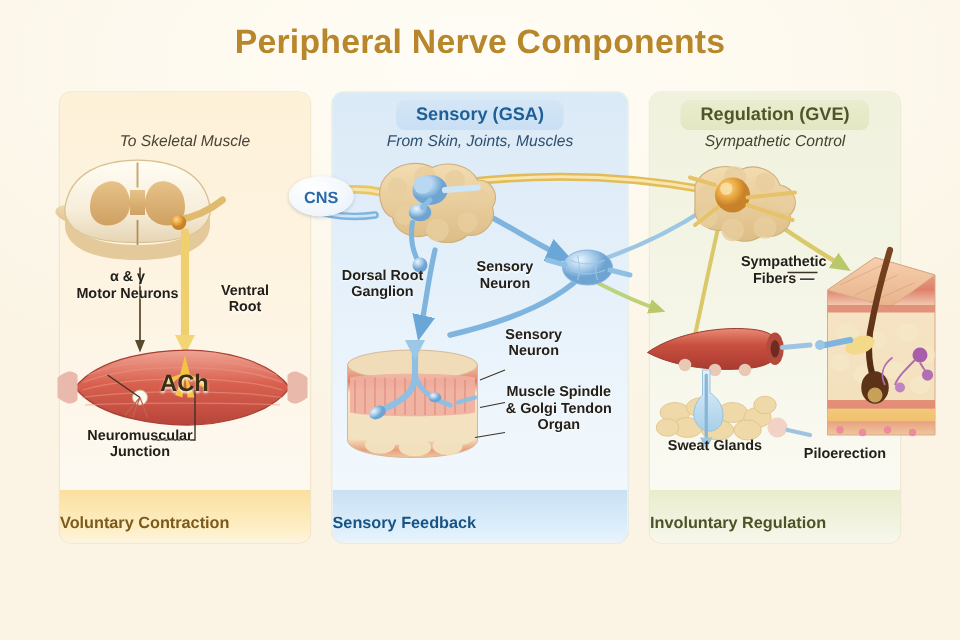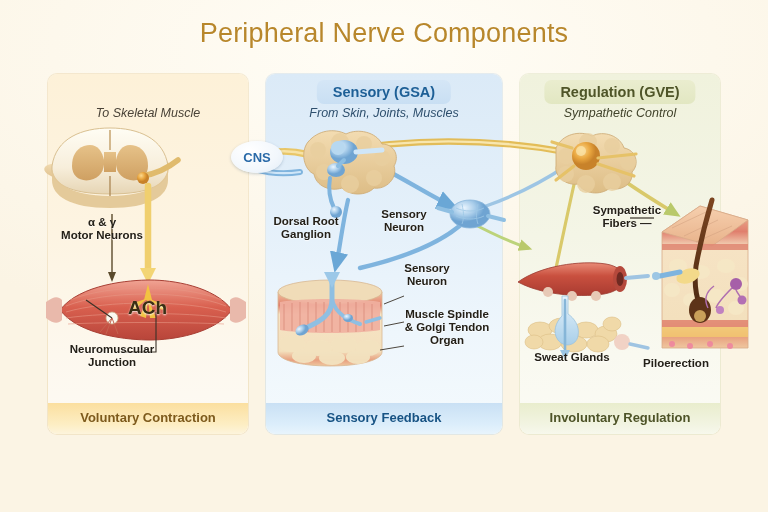--- a/index.html
+++ b/index.html
@@ -11,21 +11,21 @@
   }
   #page{
     position:absolute;inset:0;
     background:
       radial-gradient(ellipse 600px 300px at 50% 10%, #fffdf6 0%, #fdf8ec 55%, #fbf4e4 100%);
   }
   
   .title{
     position:absolute;left:0;right:0;top:18px;
     text-align:center;
-    font-size:27px;font-weight:normal;
+    font-size:27px;font-weight:bold;
     color:#b8872b;
     letter-spacing:.2px;
     text-shadow:0 1px 1px rgba(255,255,255,.9);
   }
   
   .panel{
     position:absolute;top:74px;height:360px;
     border-radius:9px;
     overflow:hidden;
   }
@@ -51,21 +51,21 @@
   .panel-sub{
     position:absolute;left:0;right:0;top:32px;
     text-align:center;font-style:italic;font-size:12.5px;
     color:#4a4338;white-space:nowrap;
   }
   .sub-sensory{color:#2e4f6d;}
   .sub-auto{color:#42442c;}
 
   .panel-foot{
     position:absolute;left:0;right:0;bottom:0;
-    padding:7px 0 9px;text-align:center;
+    padding:18px 0 9px;text-align:left;
     font-size:13px;font-weight:bold;white-space:nowrap;
   }
   .foot-motor{background:linear-gradient(180deg,#fbdf9f,#fdeec4 70%,#fdf4dc);color:#7d5a1c;}
   .foot-sensory{background:linear-gradient(180deg,#c9e0f4,#dceefb 70%,#e8f4fc);color:#175384;}
   .foot-auto{background:linear-gradient(180deg,#e9edcd,#f2f4e2 70%,#f7f8ec);color:#4d5327;}
 
   
   svg.art{position:absolute;left:0;top:0;width:768px;height:512px;pointer-events:none;}
 
   
@@ -430,20 +430,24 @@
   </svg>
 
   <div class="cns" style="left:231px;top:141px;">
     <span>CNS</span>
   </div>
 
   <div class="lbl c" style="left:50px;top:216px;width:104px;">
     <div>α &amp; γ</div>
     <div>Motor Neurons</div>
   </div>
+  <div class="lbl c" style="left:162px;top:227px;width:68px;">
+    <div>Ventral</div>
+    <div>Root</div>
+  </div>
   <div class="ach" style="left:128px;top:297px;">ACh</div>
   <div class="lbl c" style="left:46px;top:343px;width:132px;">
     <div>Neuromuscular</div>
     <div>Junction</div>
   </div>
 
   <div class="lbl c" style="left:258px;top:215px;width:96px;">
     <div>Dorsal Root</div>
     <div>Ganglion</div>
   </div>

